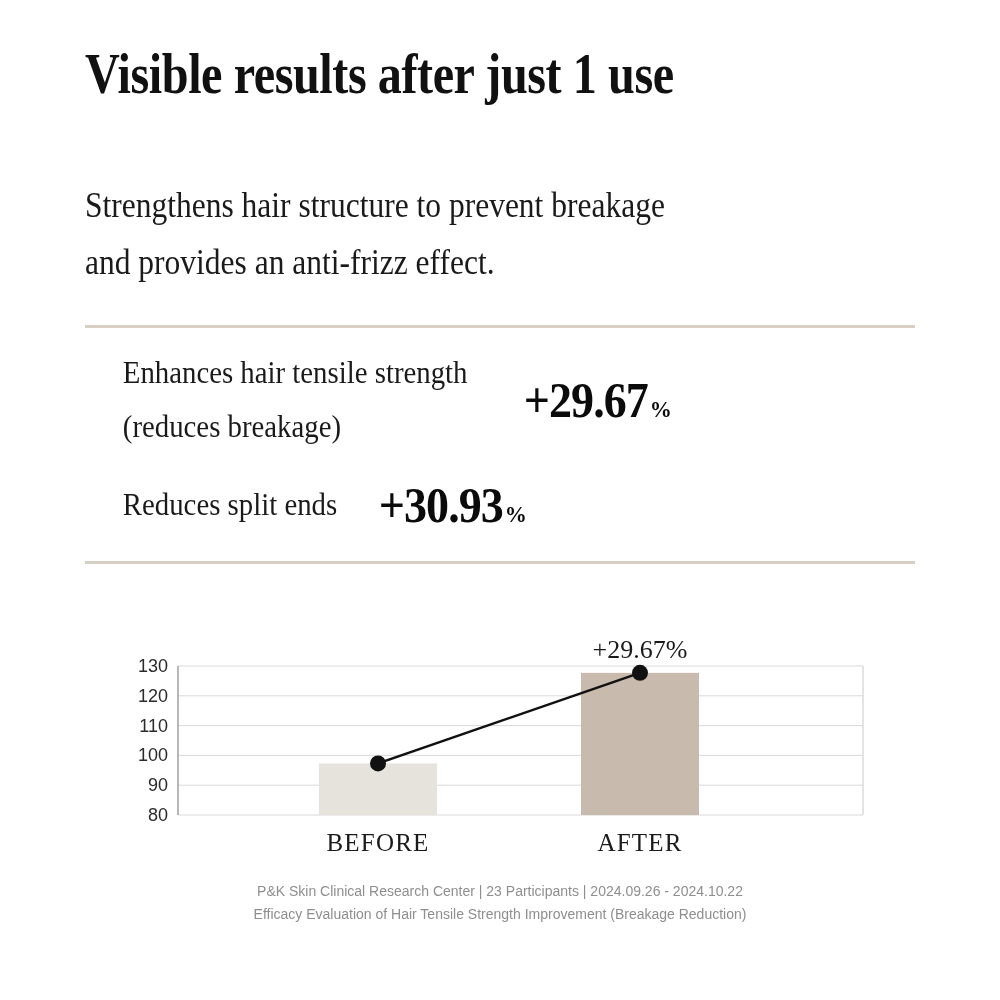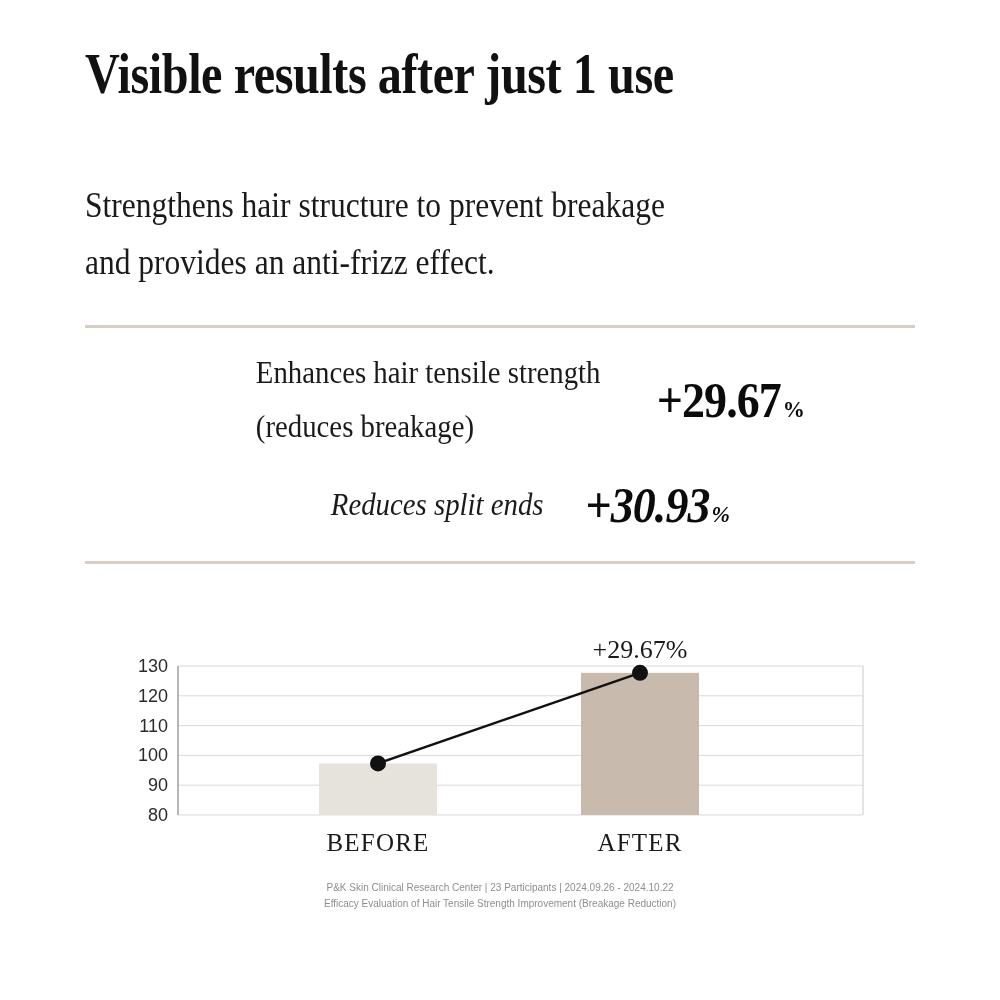--- a/index.html
+++ b/index.html
@@ -62,28 +62,28 @@
   
   .stats {
     position: absolute;
     left: 85px;
     top: 340px;
     width: 830px;
     height: 215px;
   }
   .stat-row {
     position: absolute;
-    left: 16px;
+    left: 0;
     width: 830px;
     display: flex;
     align-items: center;
-    justify-content: center;
+    justify-content: flex-start;
   }
   .stat-row.r0 { top: 6px; }
-  .stat-row.r1 { top: 138px; font-style: italic; }
+  .stat-row.r1 { top: 138px; }
 
   .stat-label {
     font-family: "Liberation Serif", serif;
     font-weight: 400;
     font-size: 32px;
     line-height: 1.68;
     color: #1a1a1a;
     transform: scaleX(0.9);
     transform-origin: left center;
     padding-left: 42px;
@@ -125,21 +125,21 @@
   .chart-svg { display: block; }
 
   
   .footnote {
     position: absolute;
     left: 0;
     top: 880px;
     width: 1000px;
     text-align: center;
     font-family: "Liberation Sans", sans-serif;
-    font-size: 10px;
+    font-size: 14px;
     line-height: 1.62;
     color: #8e8e8e;
   }
   .footnote span { display: block; }
 </style>
 </head>
 <body>
 
 <div class="headline">Visible results after just 1 use</div>
 

